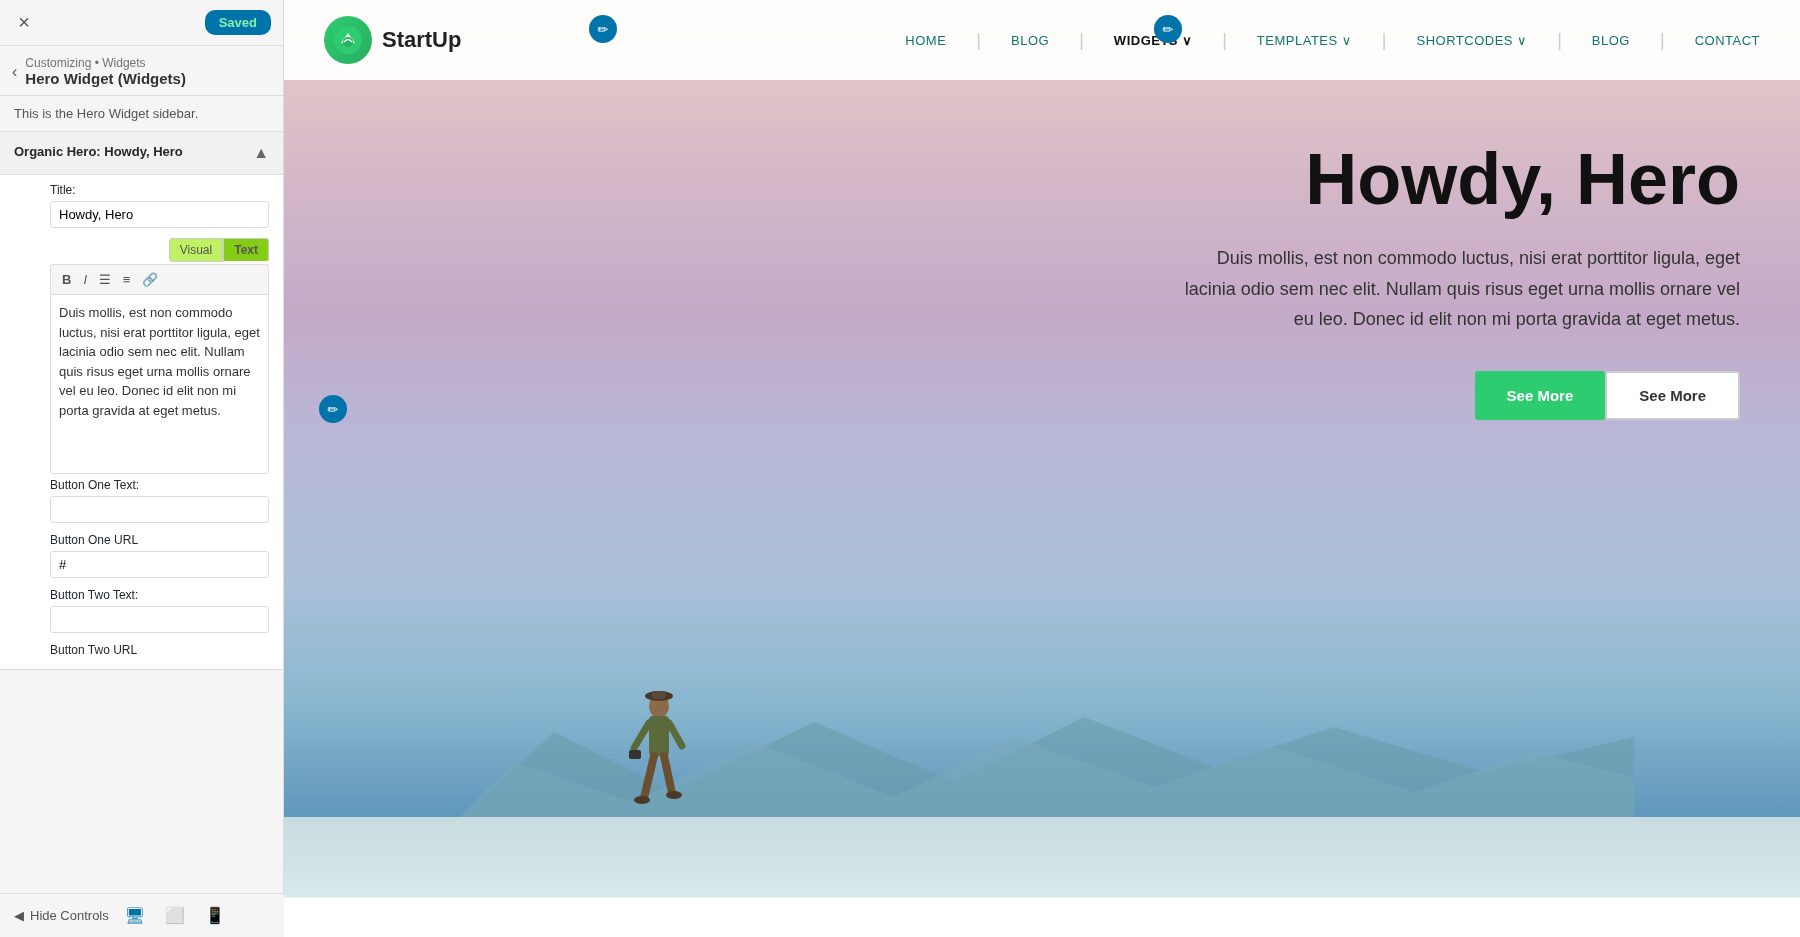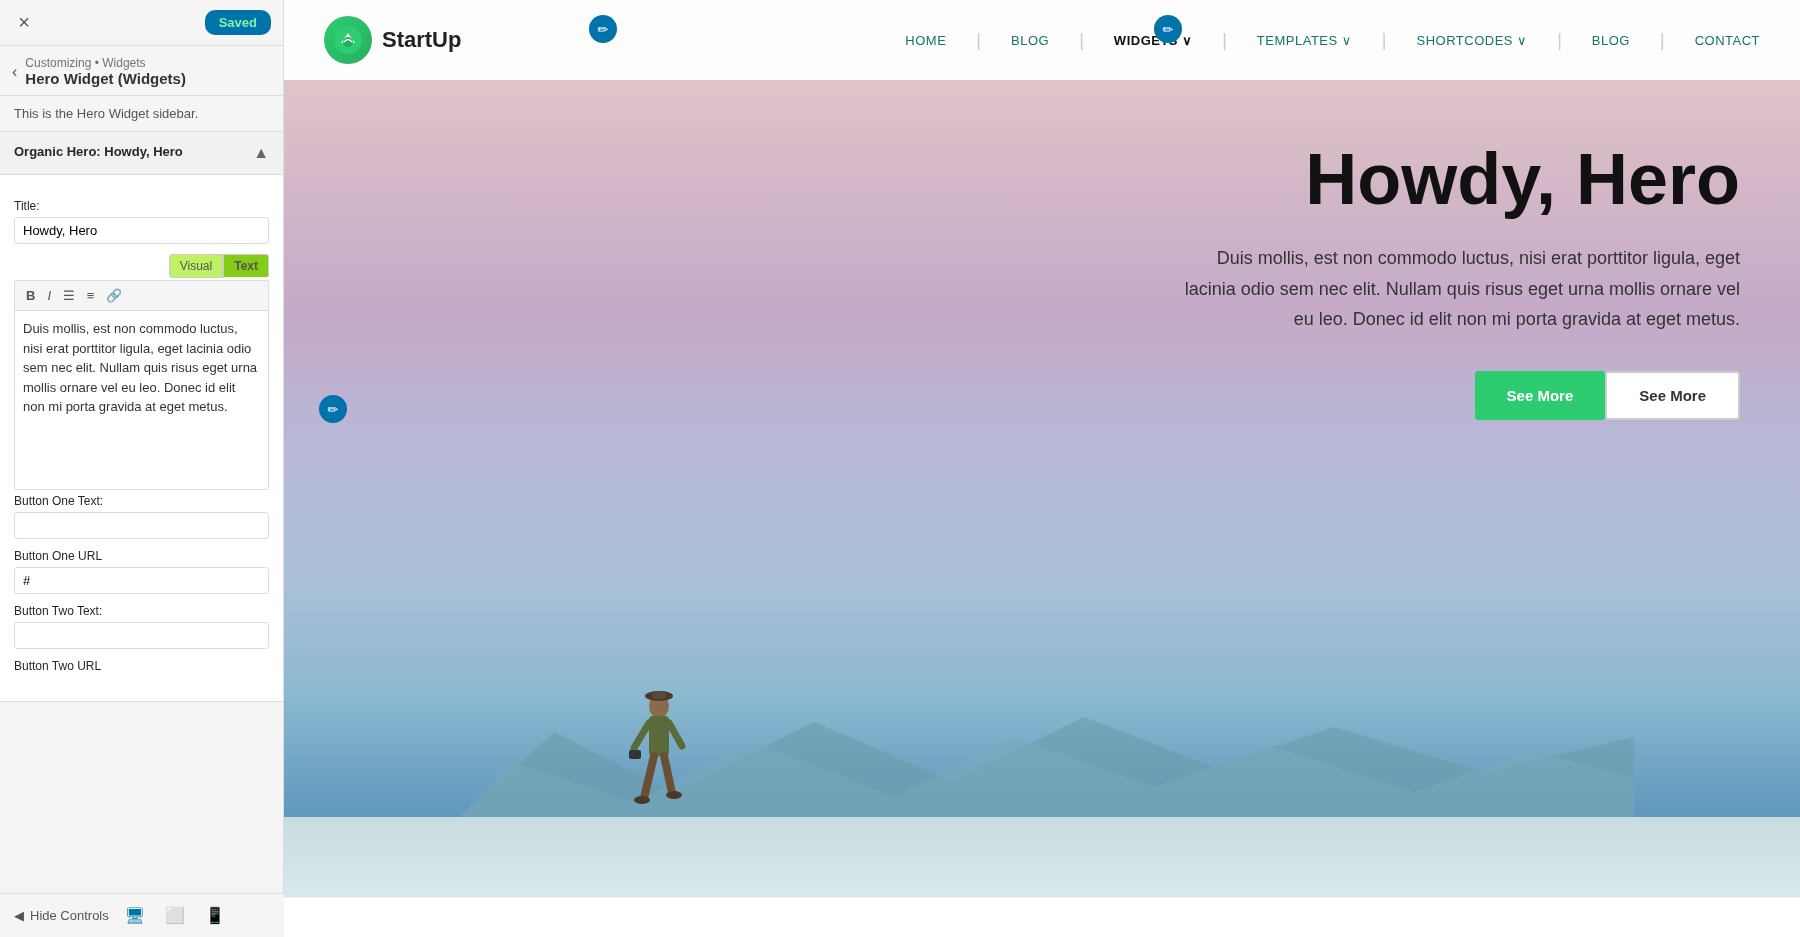--- a/index.html
+++ b/index.html
@@ -68,21 +68,21 @@
     .widget-header {
       display: flex; align-items: flex-start; justify-content: space-between;
       padding: 12px 14px;
       font-size: 13px; font-weight: 700; color: #23282d;
       cursor: pointer;
       background: #f1f1f1;
       border-bottom: 1px solid #ddd;
     }
     .widget-header .chevron { font-size: 16px; color: #666; }
 
-    .widget-body { padding: 24px 14px; }
+    .widget-body { padding: 8px 14px; margin-left: 36px; }
 
     .field-label {
       font-size: 12px; color: #23282d; margin-bottom: 4px; font-weight: 400;
     }
 
     .text-input {
       width: 100%; padding: 5px 8px;
       border: 1px solid #ddd; border-radius: 3px;
       font-size: 13px; background: #fff;
       margin-bottom: 10px;

